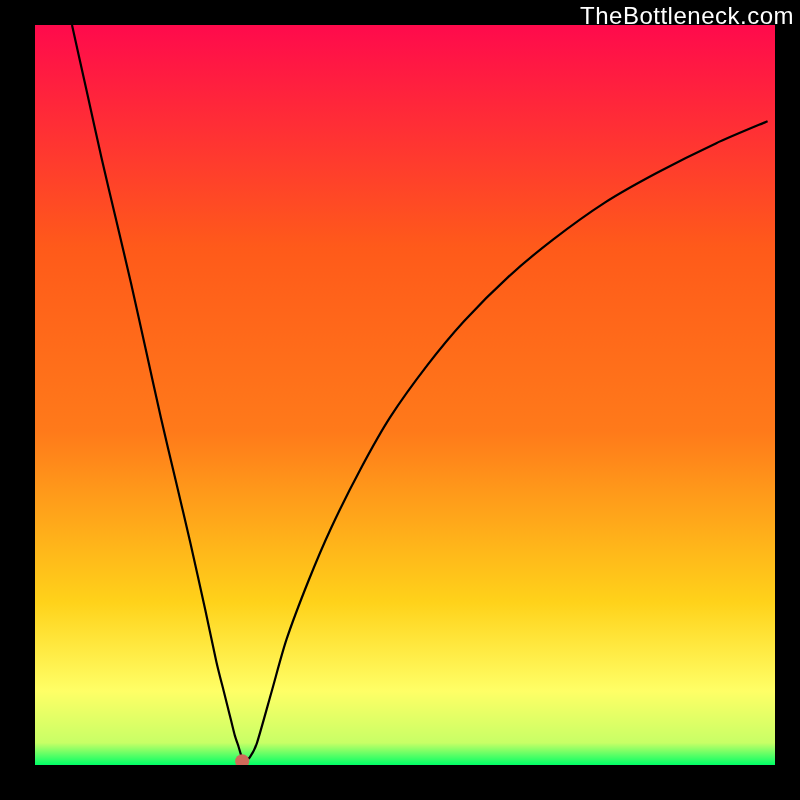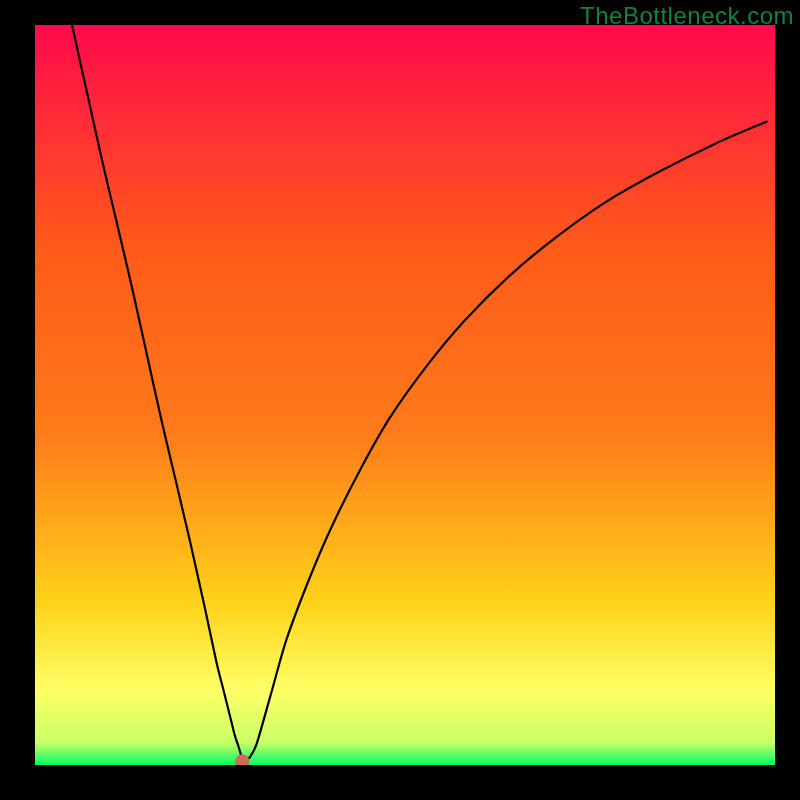--- a/index.html
+++ b/index.html
@@ -13,21 +13,21 @@
   .frame {
     position: relative;
     width: 800px;
     height: 800px;
     background: #000;
   }
   .watermark {
     position: absolute;
     top: 2px;
     right: 6px;
-    color: #15803d;
+    color: #ffffff;
     font-size: 24px;
     font-weight: 500;
     letter-spacing: 0.5px;
     z-index: 5;
     user-select: none;
   }
   .plot-area {
     position: absolute;
     left: 35px;
     top: 25px;

